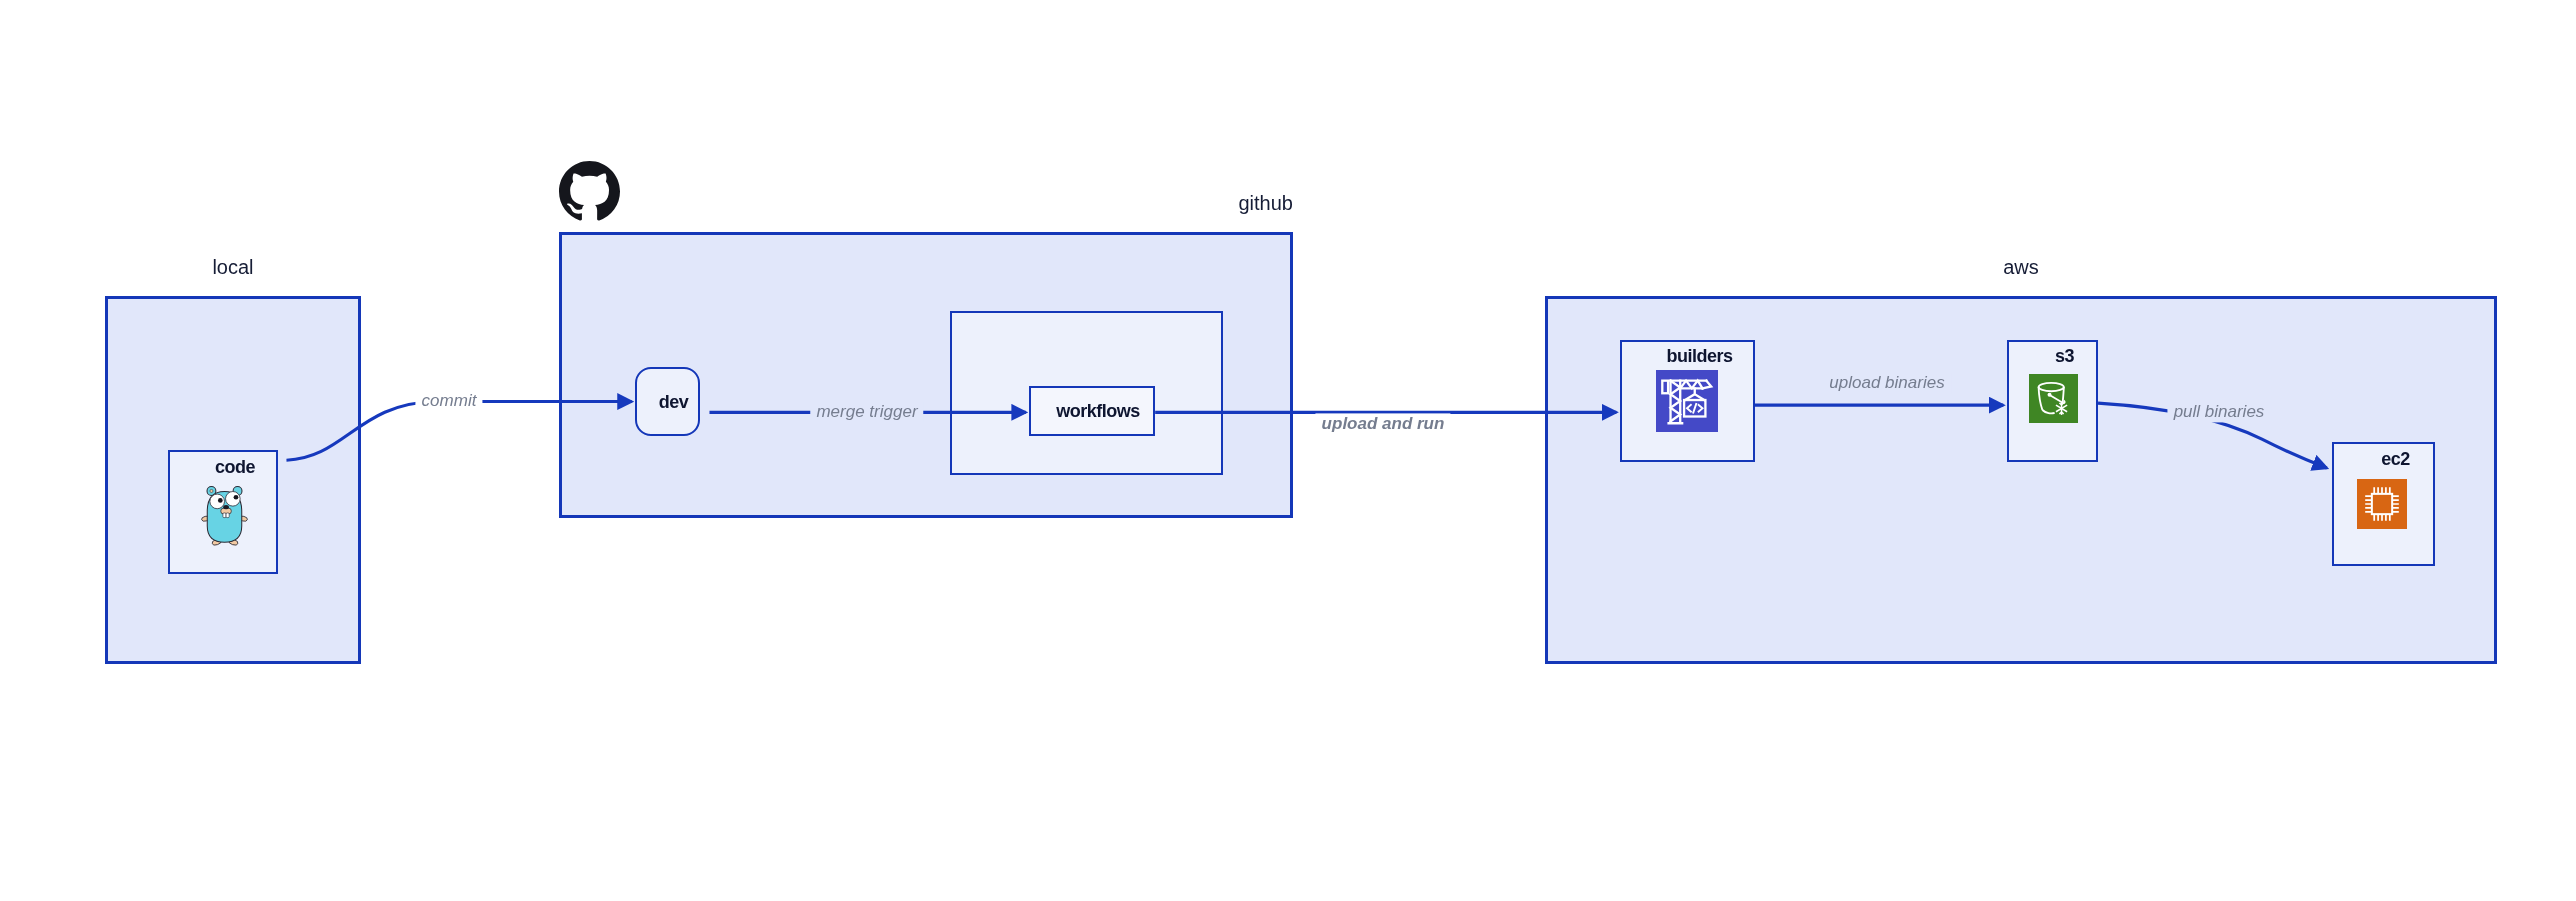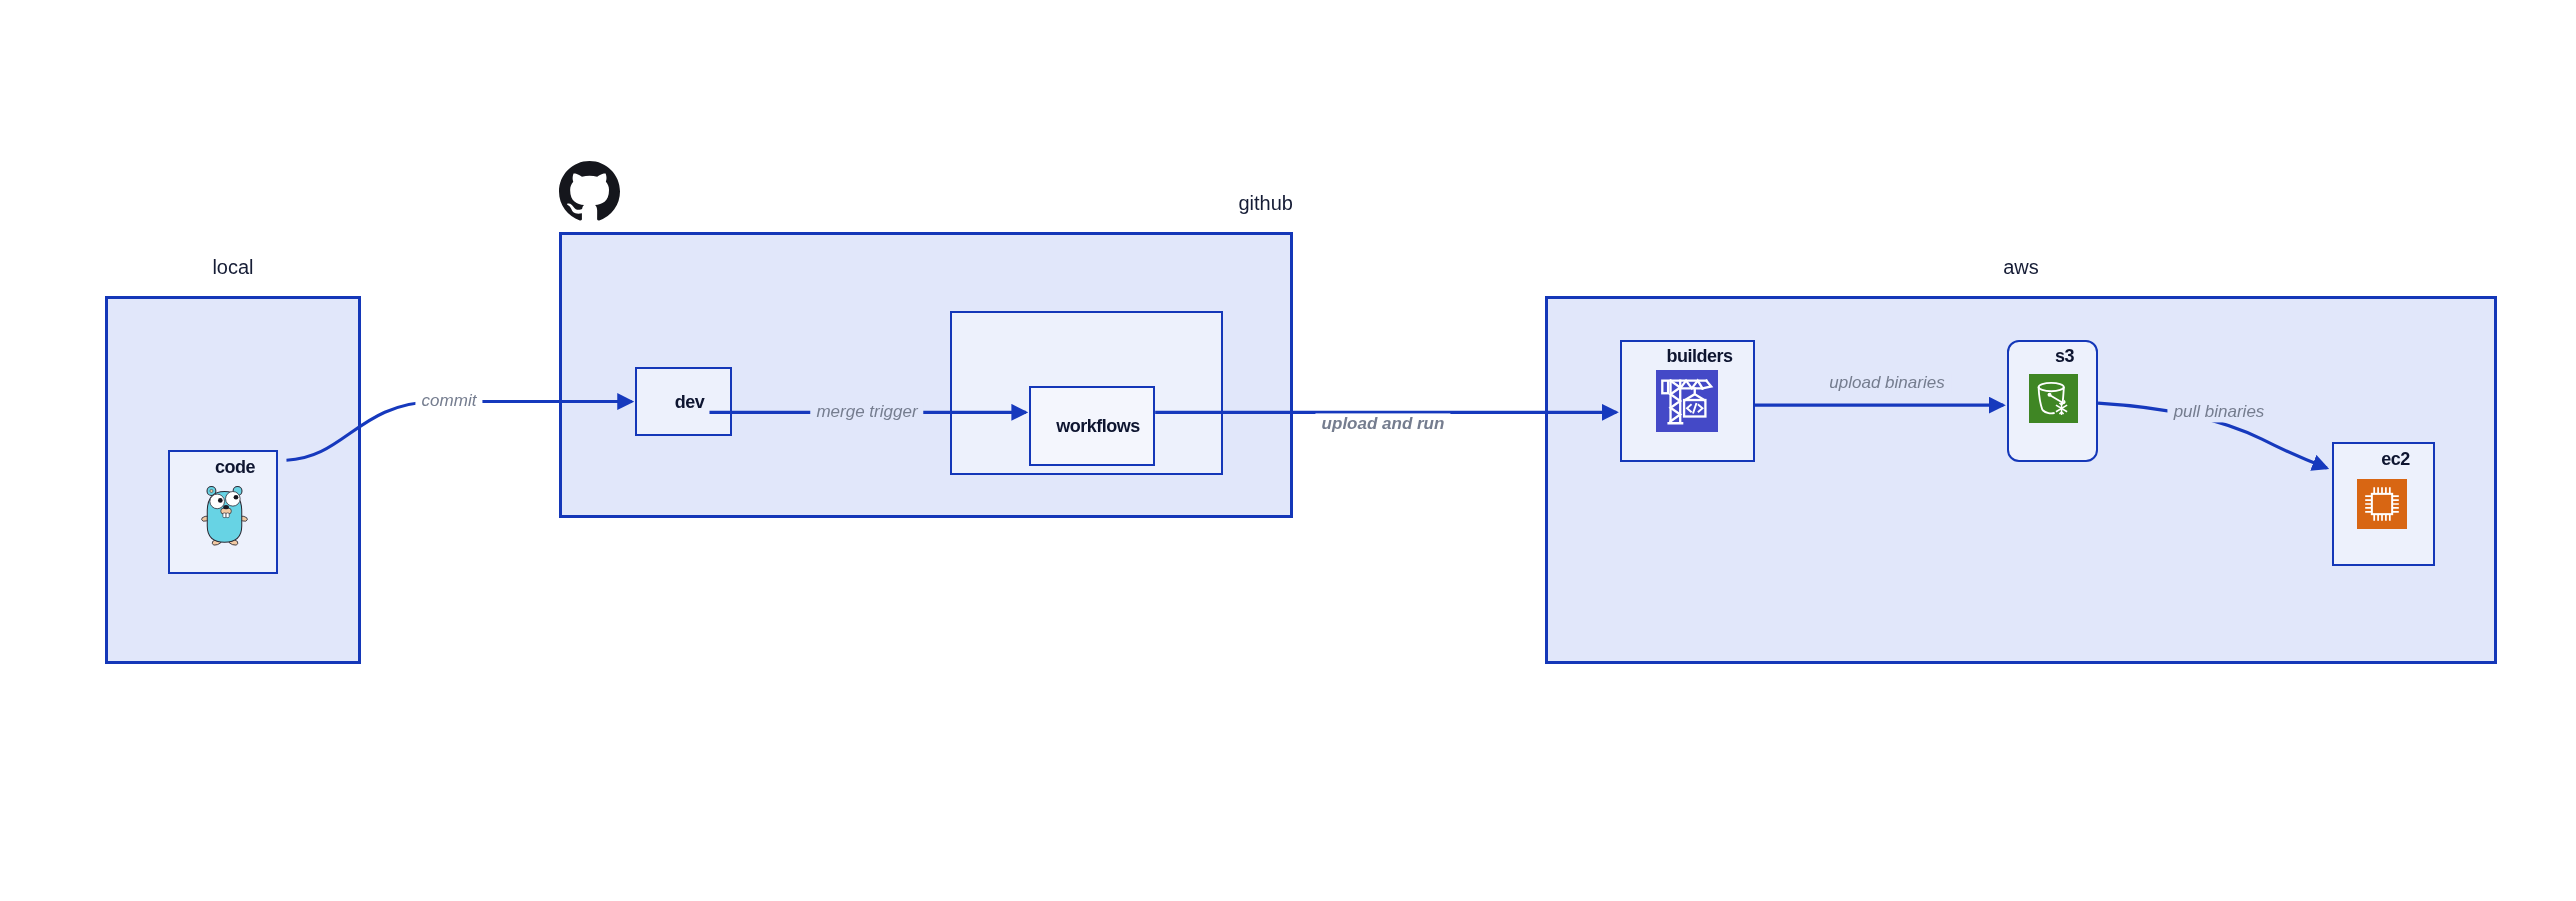--- a/index.html
+++ b/index.html
@@ -82,25 +82,25 @@
       <circle cx="61" cy="28" r="14" fill="#ffffff" stroke="#2b2b36" stroke-width="1.5"></circle>
       <circle cx="37" cy="31" r="4.5" fill="#15151d"></circle>
       <circle cx="67" cy="25" r="4.5" fill="#15151d"></circle>
       <rect x="38" y="46" width="20" height="11" rx="5" fill="var(--gopher-tan)" stroke="#2b2b36" stroke-width="1.5"></rect>
       <ellipse cx="48" cy="44" rx="5.5" ry="4" fill="#1c1c24"></ellipse>
       <rect x="42" y="55" width="6" height="9" rx="2" fill="#ffffff" stroke="#2b2b36" stroke-width="1.2"></rect>
       <rect x="48" y="55" width="6" height="9" rx="2" fill="#ffffff" stroke="#2b2b36" stroke-width="1.2"></rect>
     </svg>
   </div>
 
-  <div class="box mid centerflex" style="left:635px;top:367px;width:97px;height:69px;">
+  <div class="box mid centerflex" style="left:635px;top:367px;width:65px;height:69px;border-radius:16px;">
     <div class="nlabel">dev</div>
   </div>
 
-  <div class="box inner centerflex" style="left:1029px;top:386px;width:126px;height:80px;">
+  <div class="box inner centerflex" style="left:1029px;top:386px;width:126px;height:50px;">
     <div class="nlabel">workflows</div>
   </div>
 
   <div class="box mid" style="left:1620px;top:340px;width:135px;height:122px;">
     <div class="nlabel top" style="top:5.2px;">builders</div>
     <svg class="icon-abs" style="left:34px;top:28px;" width="62" height="62" viewBox="0 0 64 64" aria-hidden="true">
       <rect width="64" height="64" fill="var(--codebuild-bg)"></rect>
       <g stroke="#ffffff" stroke-width="2.4" fill="none" stroke-linecap="square">
         <rect x="6.5" y="11" width="6" height="13"></rect>
         <path d="M15 11 V55 M25 11 V55 M13 55 H27"></path>
@@ -110,21 +110,21 @@
         <path d="M52 11 L57 17 L48 19"></path>
         <path d="M40 19 V25 M40 25 L30 31 M40 25 L50 31"></path>
         <rect x="29" y="31" width="22" height="17"></rect>
         <path d="M36 36 L32 39.5 L36 43" stroke-width="2"></path>
         <path d="M44 36 L48 39.5 L44 43" stroke-width="2"></path>
         <path d="M38.5 44 L41.5 35" stroke-width="2"></path>
       </g>
     </svg>
   </div>
 
-  <div class="box mid" style="left:2007px;top:340px;width:91px;height:122px;border-radius:12px;">
+  <div class="box mid" style="left:2007px;top:340px;width:91px;height:122px;">
     <div class="nlabel top" style="top:5.2px;">s3</div>
     <svg class="icon-abs" style="left:19.6px;top:32px;" width="49" height="49" viewBox="0 0 64 64" aria-hidden="true">
       <rect width="64" height="64" fill="var(--s3-bg)"></rect>
       <g stroke="#ffffff" stroke-width="2.4" fill="none">
         <ellipse cx="29" cy="17" rx="16.5" ry="5.5"></ellipse>
         <path d="M12.5 17 C13 28 15 40 17.5 47"></path>
         <path d="M45.5 17 C45 26 44.7 32 43.8 38"></path>
         <path d="M17.5 47 C22 51.5 29 52.3 33.5 50.8"></path>
         <path d="M28 28 L44 37.5"></path>
         <path d="M44 37.5 C46.8 39.3 47.5 36 45.3 34.6"></path>

